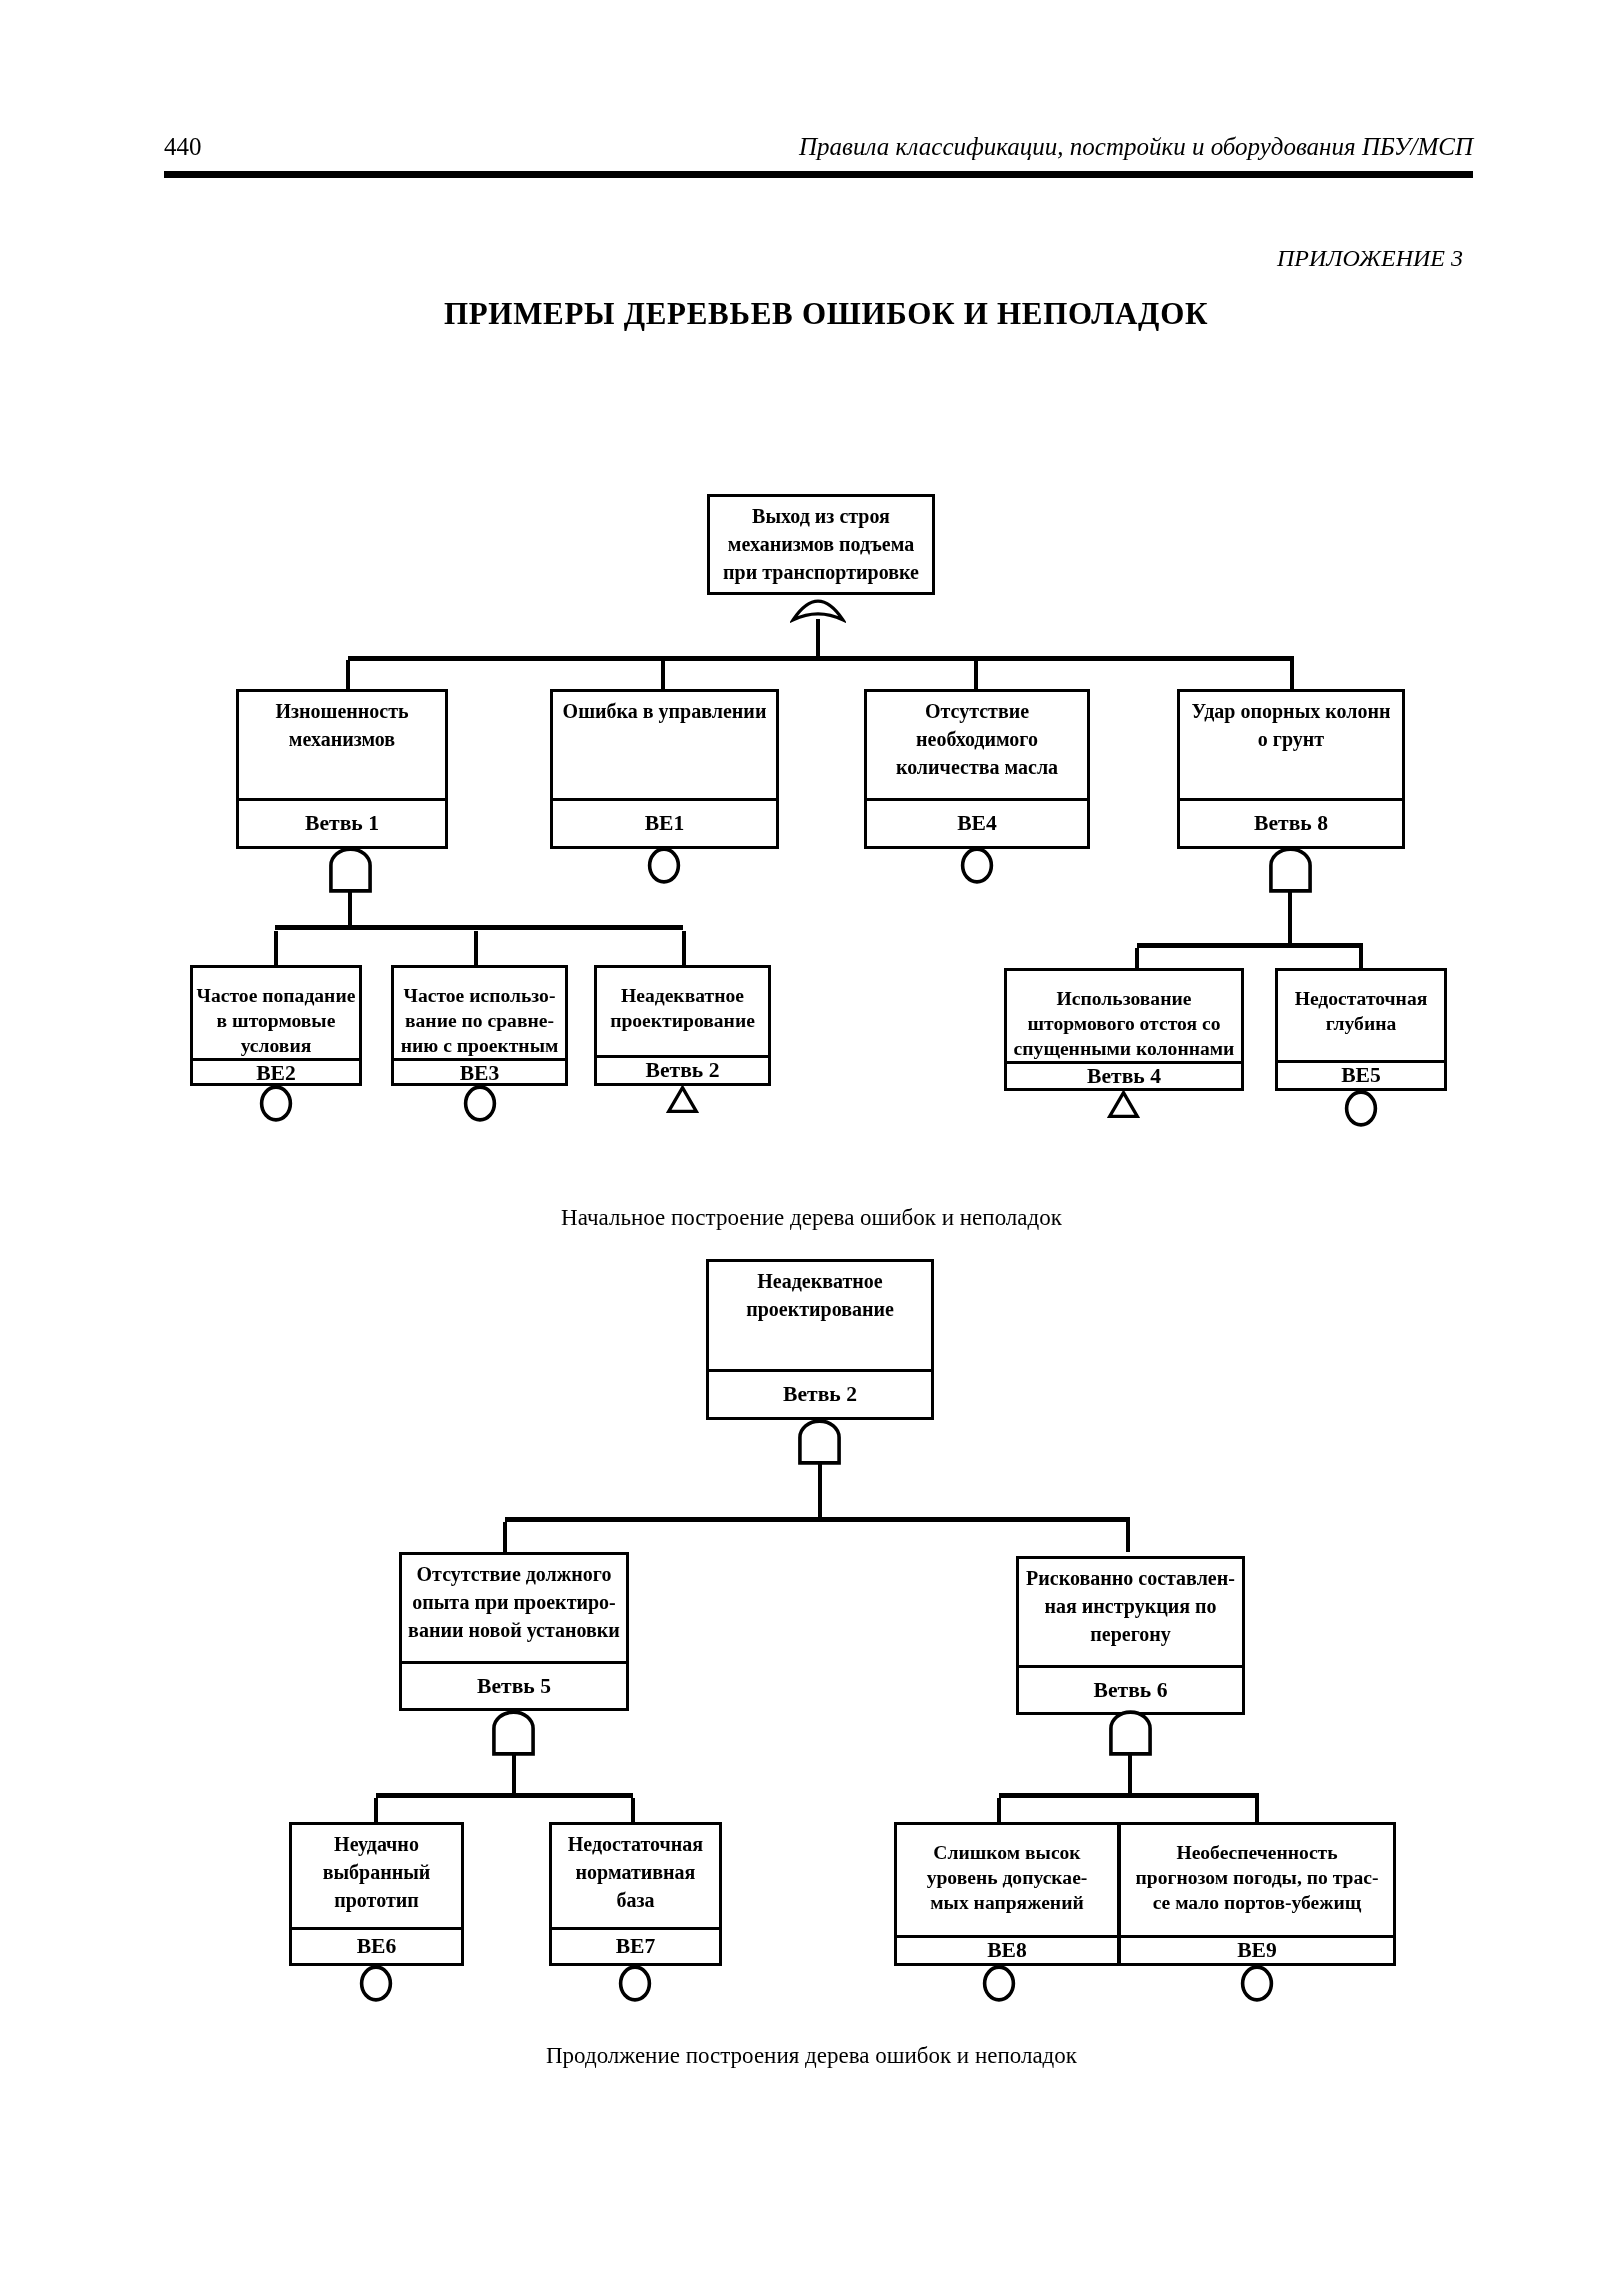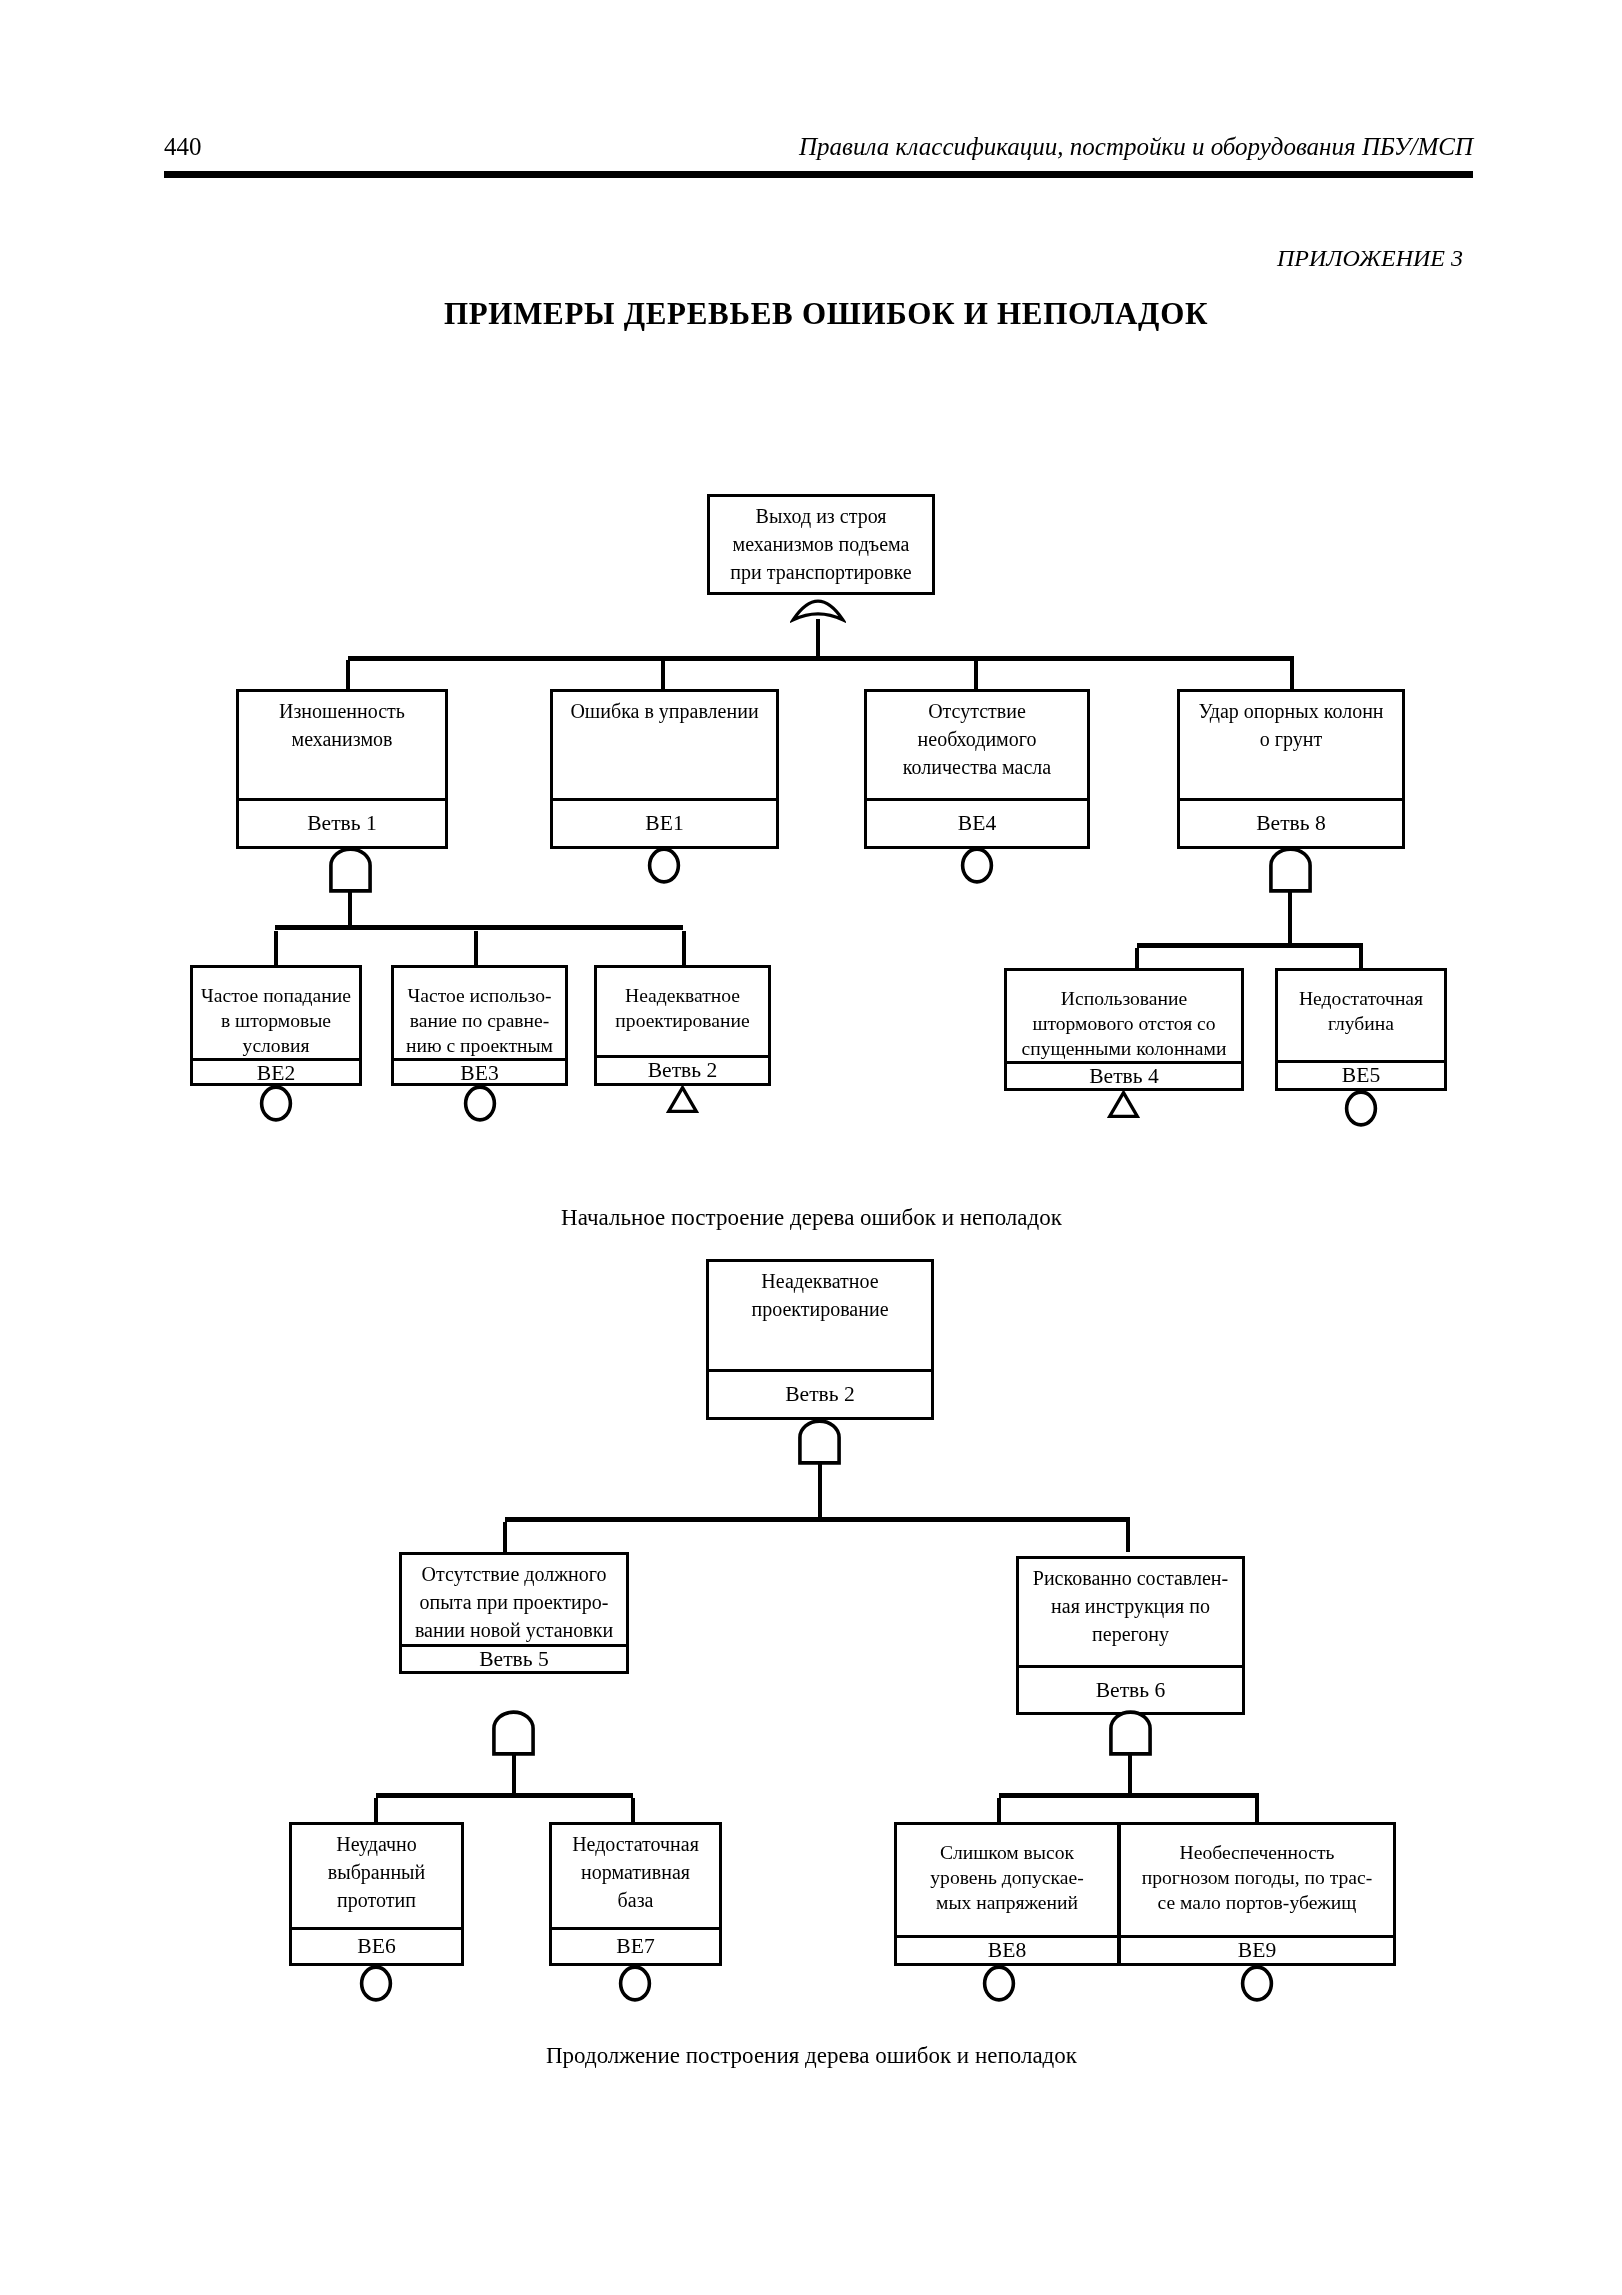--- a/index.html
+++ b/index.html
@@ -4,21 +4,21 @@
 <style>
   html,body{margin:0;padding:0;background:#fff;}
   body{width:1623px;height:2295px;font-family:"Liberation Serif","DejaVu Serif",serif;color:#000;}
   #page{position:relative;width:1623px;height:2295px;background:#ffffff;overflow:hidden;}
   .pgnum{position:absolute;left:164px;top:133px;font-size:25px;}
   .runhead{position:absolute;right:150px;top:133px;font-size:25px;font-style:italic;}
   .rule{position:absolute;left:164px;top:171px;width:1309px;height:6.5px;background:#000;}
   .appendix{position:absolute;right:160px;top:245px;font-size:24px;font-style:italic;}
   .title{position:absolute;left:0;right:0;top:296px;text-align:center;font-size:31px;font-weight:bold;letter-spacing:0.7px;padding-left:29px;}
   .caption{position:absolute;left:0;right:0;text-align:center;font-size:23px;}
-  .fbox{position:absolute;border:3.9px solid #000;background:#fff;box-sizing:border-box;display:flex;flex-direction:column;}
+  .fbox{position:absolute;border:3.9px solid #000;background:#fff;box-sizing:border-box;display:flex;flex-direction:column;font-weight:bold;}
   .txt{white-space:pre-line;text-align:center;font-size:20px;line-height:28px;padding-top:5.2px;}
   .txt.tight{font-size:19.6px;line-height:25px;padding-top:15px;}
   .lbl{flex:1;border-top:3.9px solid #000;display:flex;align-items:center;justify-content:center;font-size:21.6px;}
   .vline,.hline{position:absolute;background:#000;}
   .sym{position:absolute;}
 </style>
 </head>
 <body>
 
 <div id="page">
@@ -141,21 +141,21 @@
     <div class="lbl">Ветвь 2</div>
   </div>
   <svg class="sym" style="left:796px;top:1419px;width:47px;height:46px" viewBox="0 0 72 70">
     <path d="M6 67 L6 28 A30 25 0 0 1 66 28 L66 67 Z" fill="#fff" stroke="#000" stroke-width="5.5"></path>
   </svg>
   <div class="vline" style="left:818px;top:1463px;width:3.9px;height:56px"></div>
   <div class="hline" style="left:505px;top:1517px;width:625px;height:5.2px"></div>
   <div class="vline" style="left:503px;top:1522px;width:3.9px;height:30px"></div>
   <div class="vline" style="left:1126px;top:1522px;width:3.9px;height:30px"></div>
 
-  <div class="fbox" style="left:399px;top:1552px;width:230px;height:122px">
+  <div class="fbox" style="left:399px;top:1552px;width:230px;height:159px">
     <div class="txt" style="height:101px">Отсутствие должного
 опыта при проектиро-
 вании новой установки</div>
     <div class="lbl">Ветвь 5</div>
   </div>
   <div class="fbox" style="left:1016px;top:1556px;width:229px;height:159px">
     <div class="txt" style="height:101px">Рискованно составлен-
 ная инструкция по
 перегону</div>
     <div class="lbl">Ветвь 6</div>

